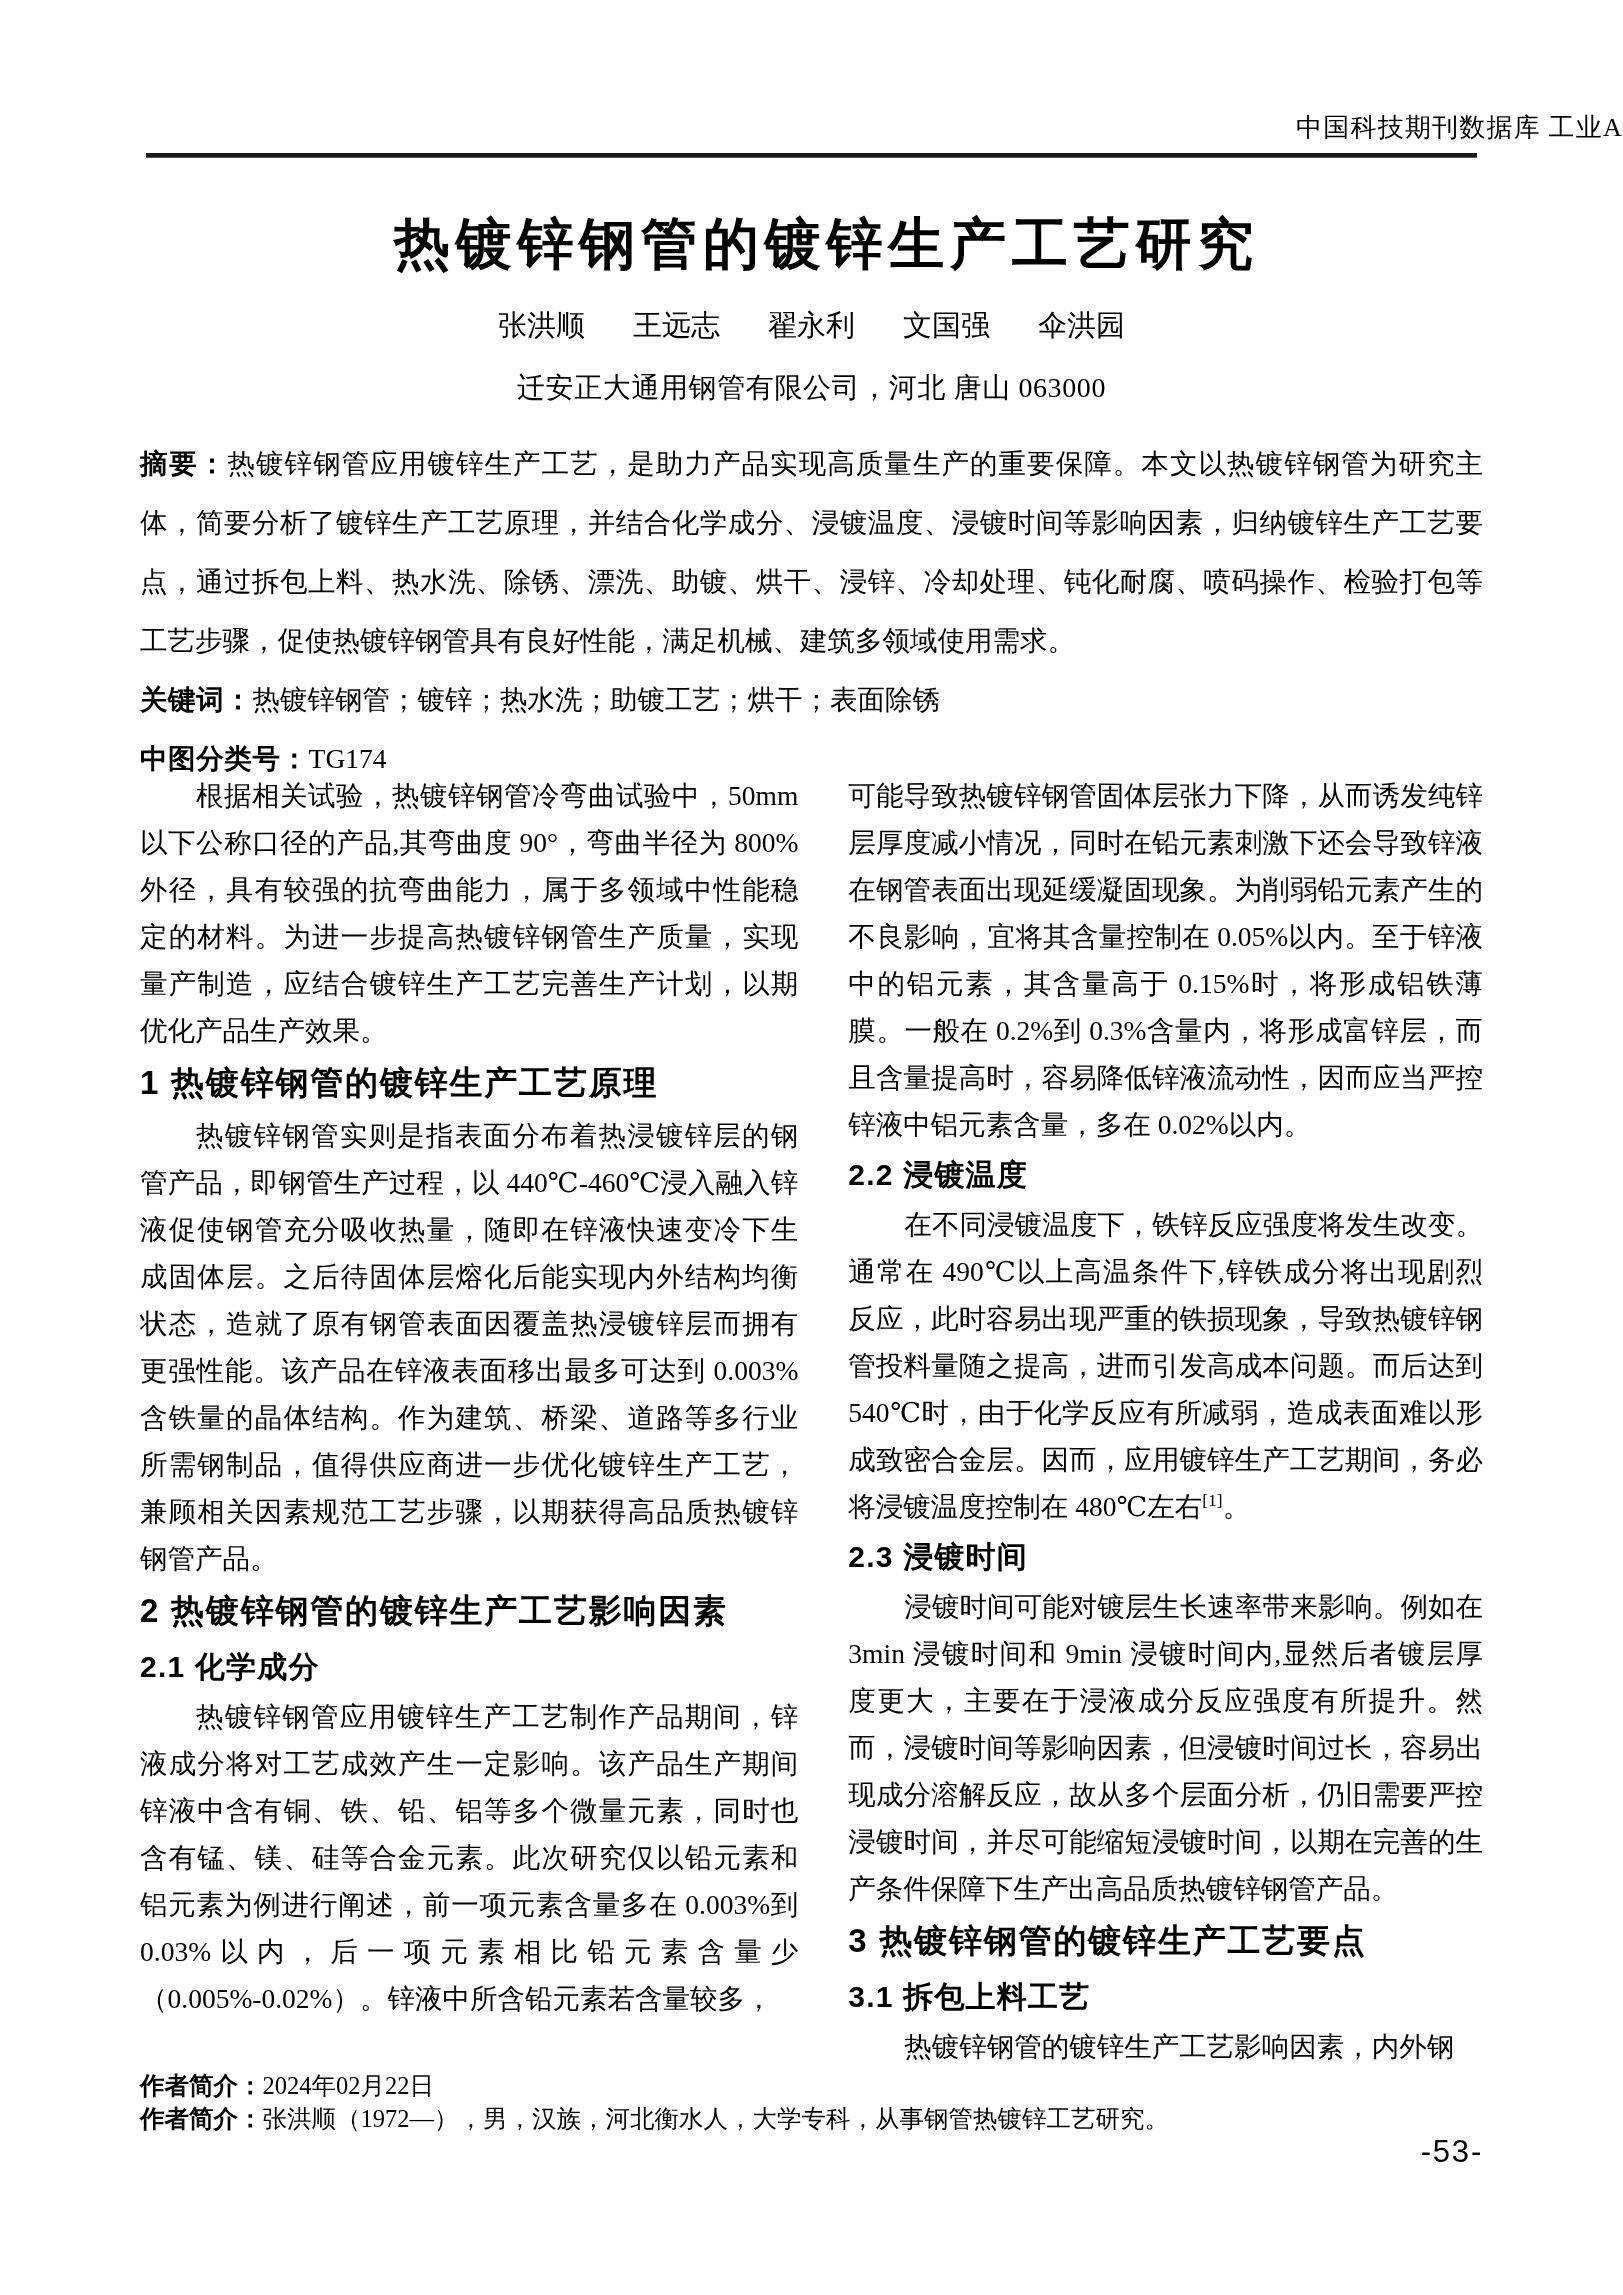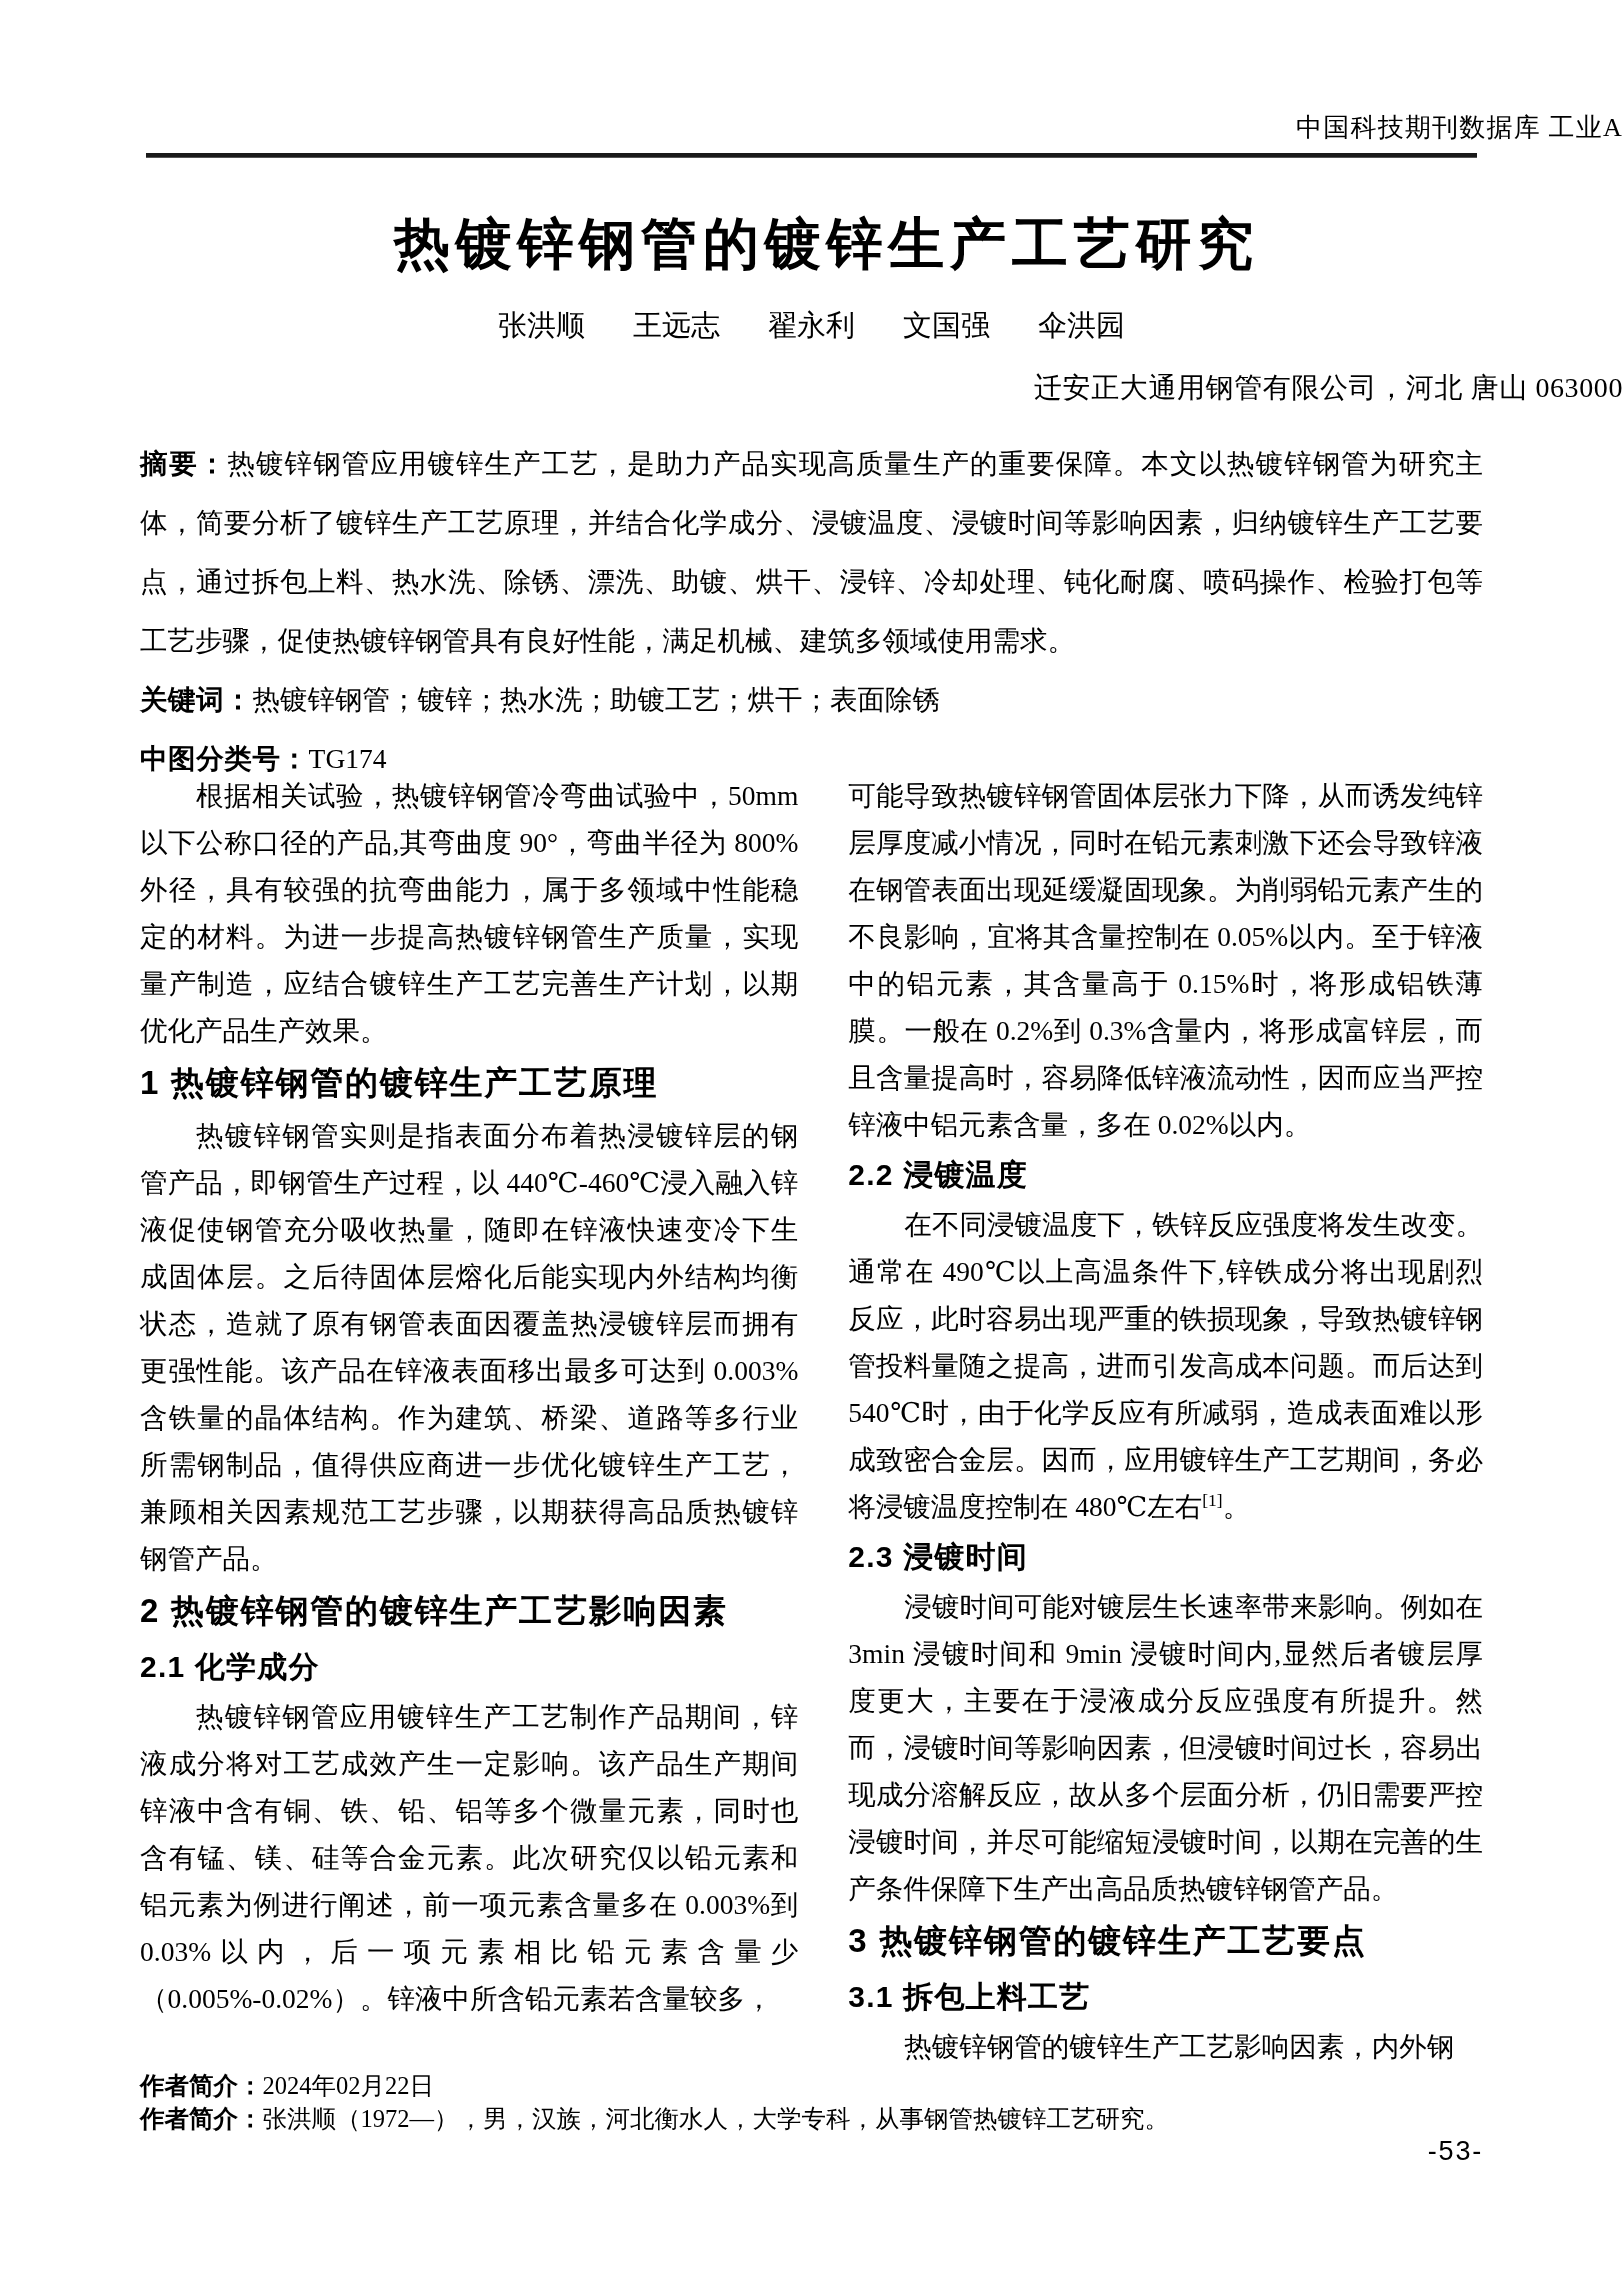--- a/index.html
+++ b/index.html
@@ -31,21 +31,21 @@
     letter-spacing:5.8px;
     font-family:"Liberation Sans","DejaVu Sans",sans-serif;
   }
   .authors-line{
     position:absolute;top:306px;left:0;width:100%;
     display:flex;justify-content:center;gap:48px;
     font-size:29px;line-height:39px;
   }
   .affiliation-line{
     position:absolute;top:368px;left:0;width:100%;
-    text-align:right;
+    text-align:center;
     font-size:28px;line-height:39px;letter-spacing:0.6px;
   }
 
   .meta-block{
     position:absolute;top:434px;left:140px;width:1343px;
     font-size:27.5px;
   }
   .meta-block p{margin:0;}
   .abstract-p{line-height:59px;text-align:justify;}
   .keywords-p{line-height:59px;text-align:justify;}
@@ -89,21 +89,21 @@
     position:absolute;top:2069px;left:140px;width:1343px;
     font-size:24.5px;line-height:33px;
   }
   .footnote-block p{margin:0;}
   .footnote-label{
     font-weight:bold;
     font-family:"Liberation Sans","DejaVu Sans",sans-serif;
   }
   .page-number{
     position:absolute;top:2134px;right:140px;
-    font-size:27px;line-height:35px;letter-spacing:1.8px;
+    font-size:31px;line-height:35px;letter-spacing:1.8px;
     font-family:"Liberation Sans","DejaVu Sans",sans-serif;
   }
 </style>
 </head>
 <body>
 
 <div class="page">
 
   <div class="journal-header">中国科技期刊数据库 工业A</div>
 

